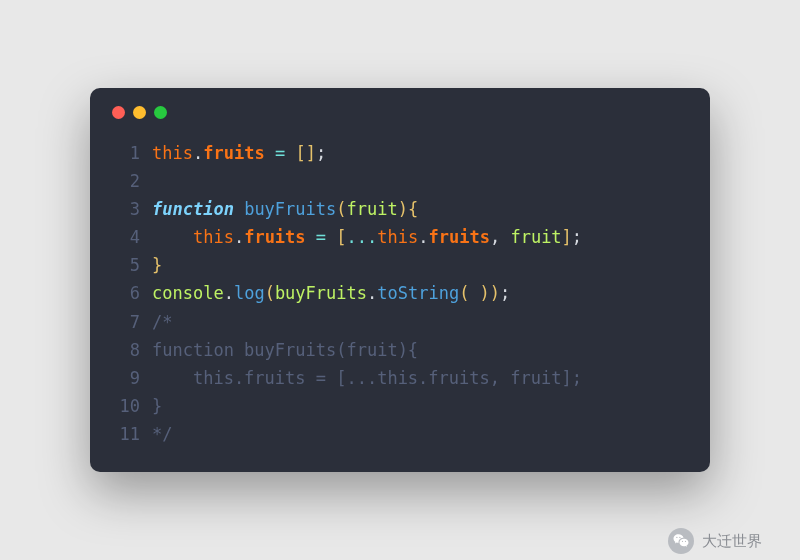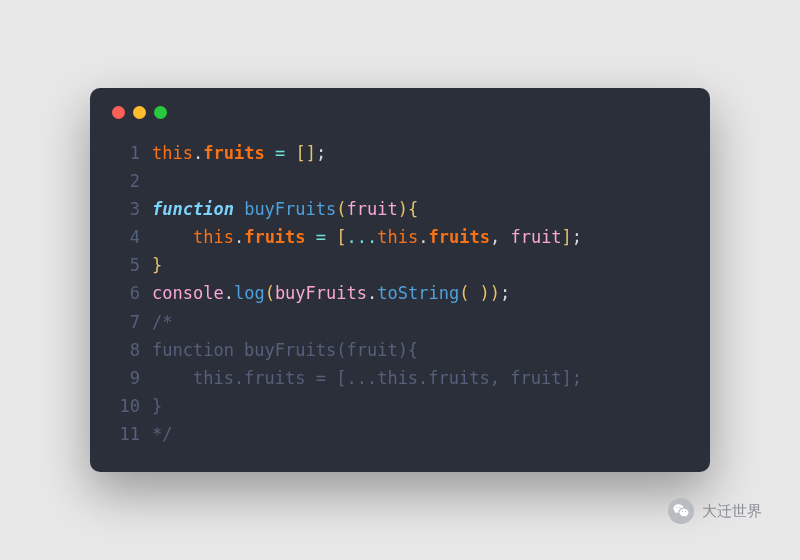--- a/index.html
+++ b/index.html
@@ -45,28 +45,28 @@
     user-select: none;
     margin-right: 12px;
     flex-shrink: 0;
   }
   .tok-this   { color: #f97316; }
   .tok-prop   { color: #f97316; font-weight: bold; }
   .tok-op     { color: #6fe0d9; }
   .tok-paren  { color: #e6c26b; }
   .tok-kw     { color: #7dd3fc; font-style: italic; font-weight: bold; }
   .tok-fn     { color: #4ea1dc; }
-  .tok-param  { color: #f9a8d4; }
+  .tok-param  { color: #bef264; }
   .tok-punct  { color: #d6dae0; }
   .tok-spread { color: #6fe0d9; }
   .tok-comment{ color: #56607a; }
   .watermark {
     position: absolute;
     right: 38px;
-    bottom: 36px;
+    bottom: 6px;
     display: flex;
     align-items: center;
     gap: 8px;
     color: #8a8d93;
     font-family: sans-serif;
     font-size: 15px;
   }
   .wm-icon {
     width: 26px; height: 26px; border-radius: 50%;
     background: #b9bcc1;

